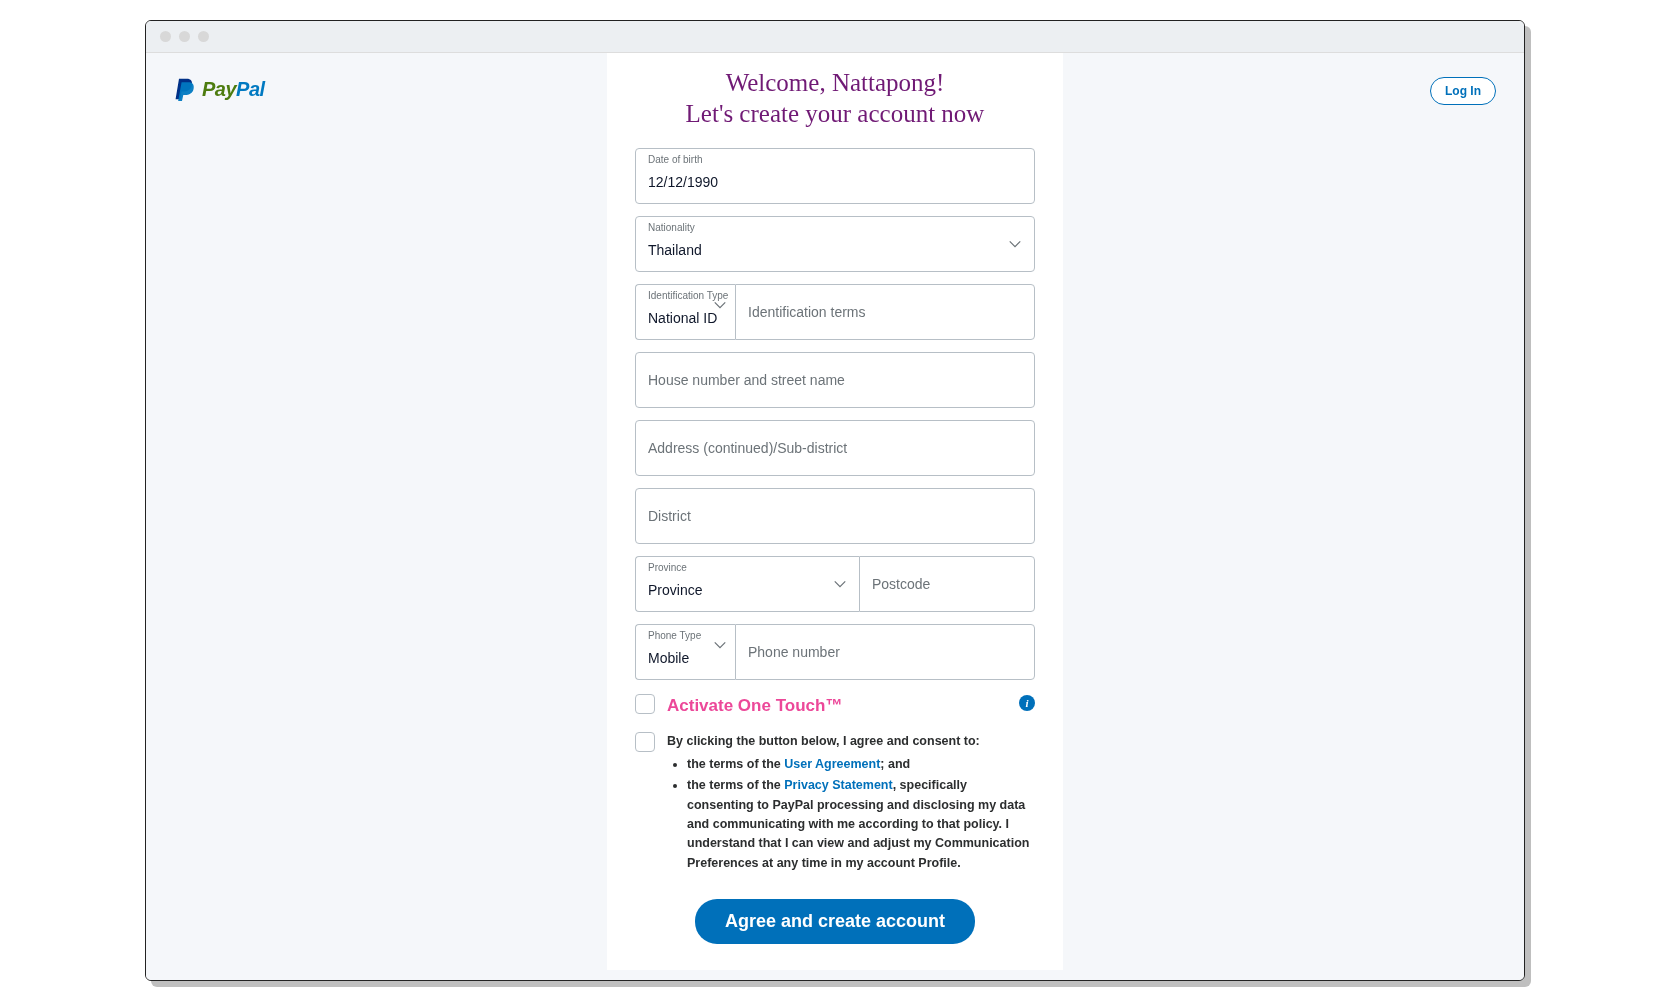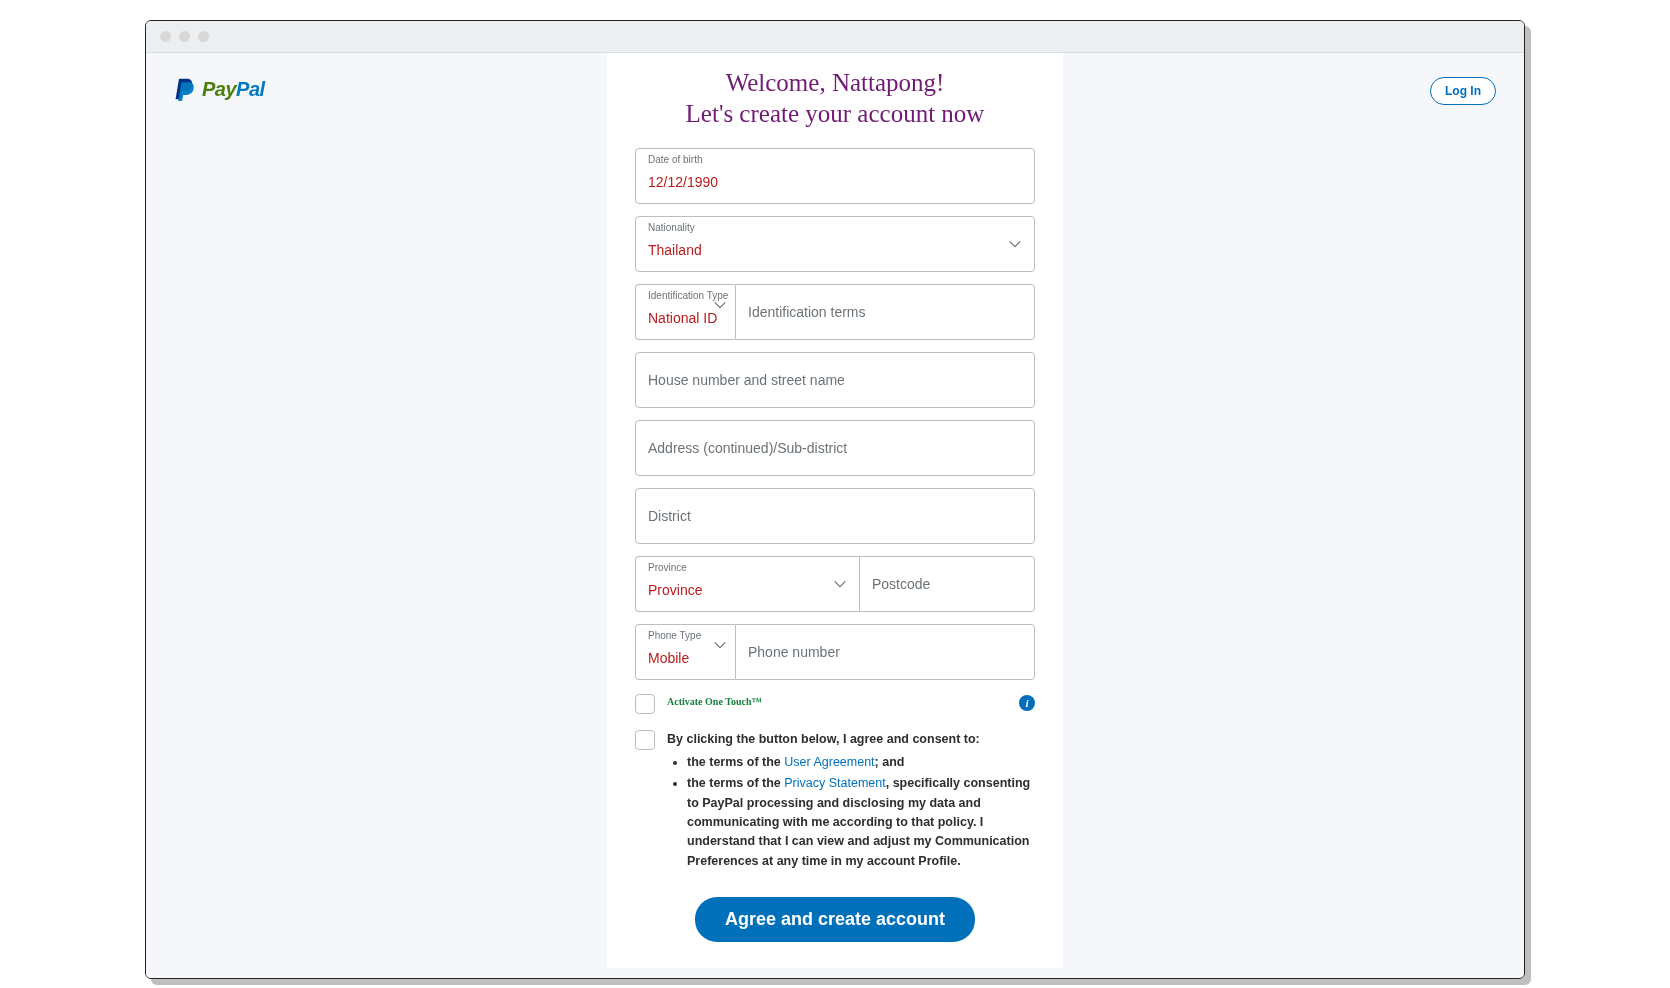--- a/index.html
+++ b/index.html
@@ -120,21 +120,21 @@
     .floating-label {
       position: absolute;
       top: 5px;
       left: 12px;
       font-size: 10px;
       color: #6c7378;
     }
     .field-value {
       padding: 16px 12px 4px;
       font-size: 14px;
-      color: #b91c1c;
+      color: #0f172a;
       width: 100%;
     }
     .field-placeholder {
       padding: 0 12px;
       font-size: 14px;
       color: #6c7378;
       width: 100%;
     }
     .chevron {
       position: absolute;
@@ -156,25 +156,24 @@
     .checkbox {
       width: 20px;
       height: 20px;
       border: 1px solid #b7bfc6;
       border-radius: 4px;
       flex-shrink: 0;
       cursor: pointer;
       background: #fff;
     }
     .check-label {
-      font-size: 10px;
+      font-size: 17px;
       font-weight: 600;
-      color: #15803d;
+      color: #ec4899;
       padding-top: 2px;
-      font-family: Liberation Serif, serif;
     }
     .info-icon {
       width: 16px;
       height: 16px;
       background: #0070ba;
       color: #fff;
       border-radius: 50%;
       display: flex;
       align-items: center;
       justify-content: center;
@@ -197,21 +196,21 @@
       font-size: 12.5px;
       color: #2c2e2f;
       line-height: 1.55;
       font-weight: 600;
     }
     .consent-text ul {
       padding-left: 20px;
       margin-top: 4px;
     }
     .consent-text li { margin-bottom: 2px; font-weight: 600; }
-    .consent-text a { color: #0070ba; text-decoration: none; font-weight: 400; }
+    .consent-text a { color: #0070ba; text-decoration: none; font-weight: 700; }
     .submit-btn {
       display: block;
       margin: 24px auto 0;
       background: #0070ba;
       color: #fff;
       border: none;
       border-radius: 22px;
       padding: 12px 30px;
       font-size: 18px;
       font-weight: 600;

